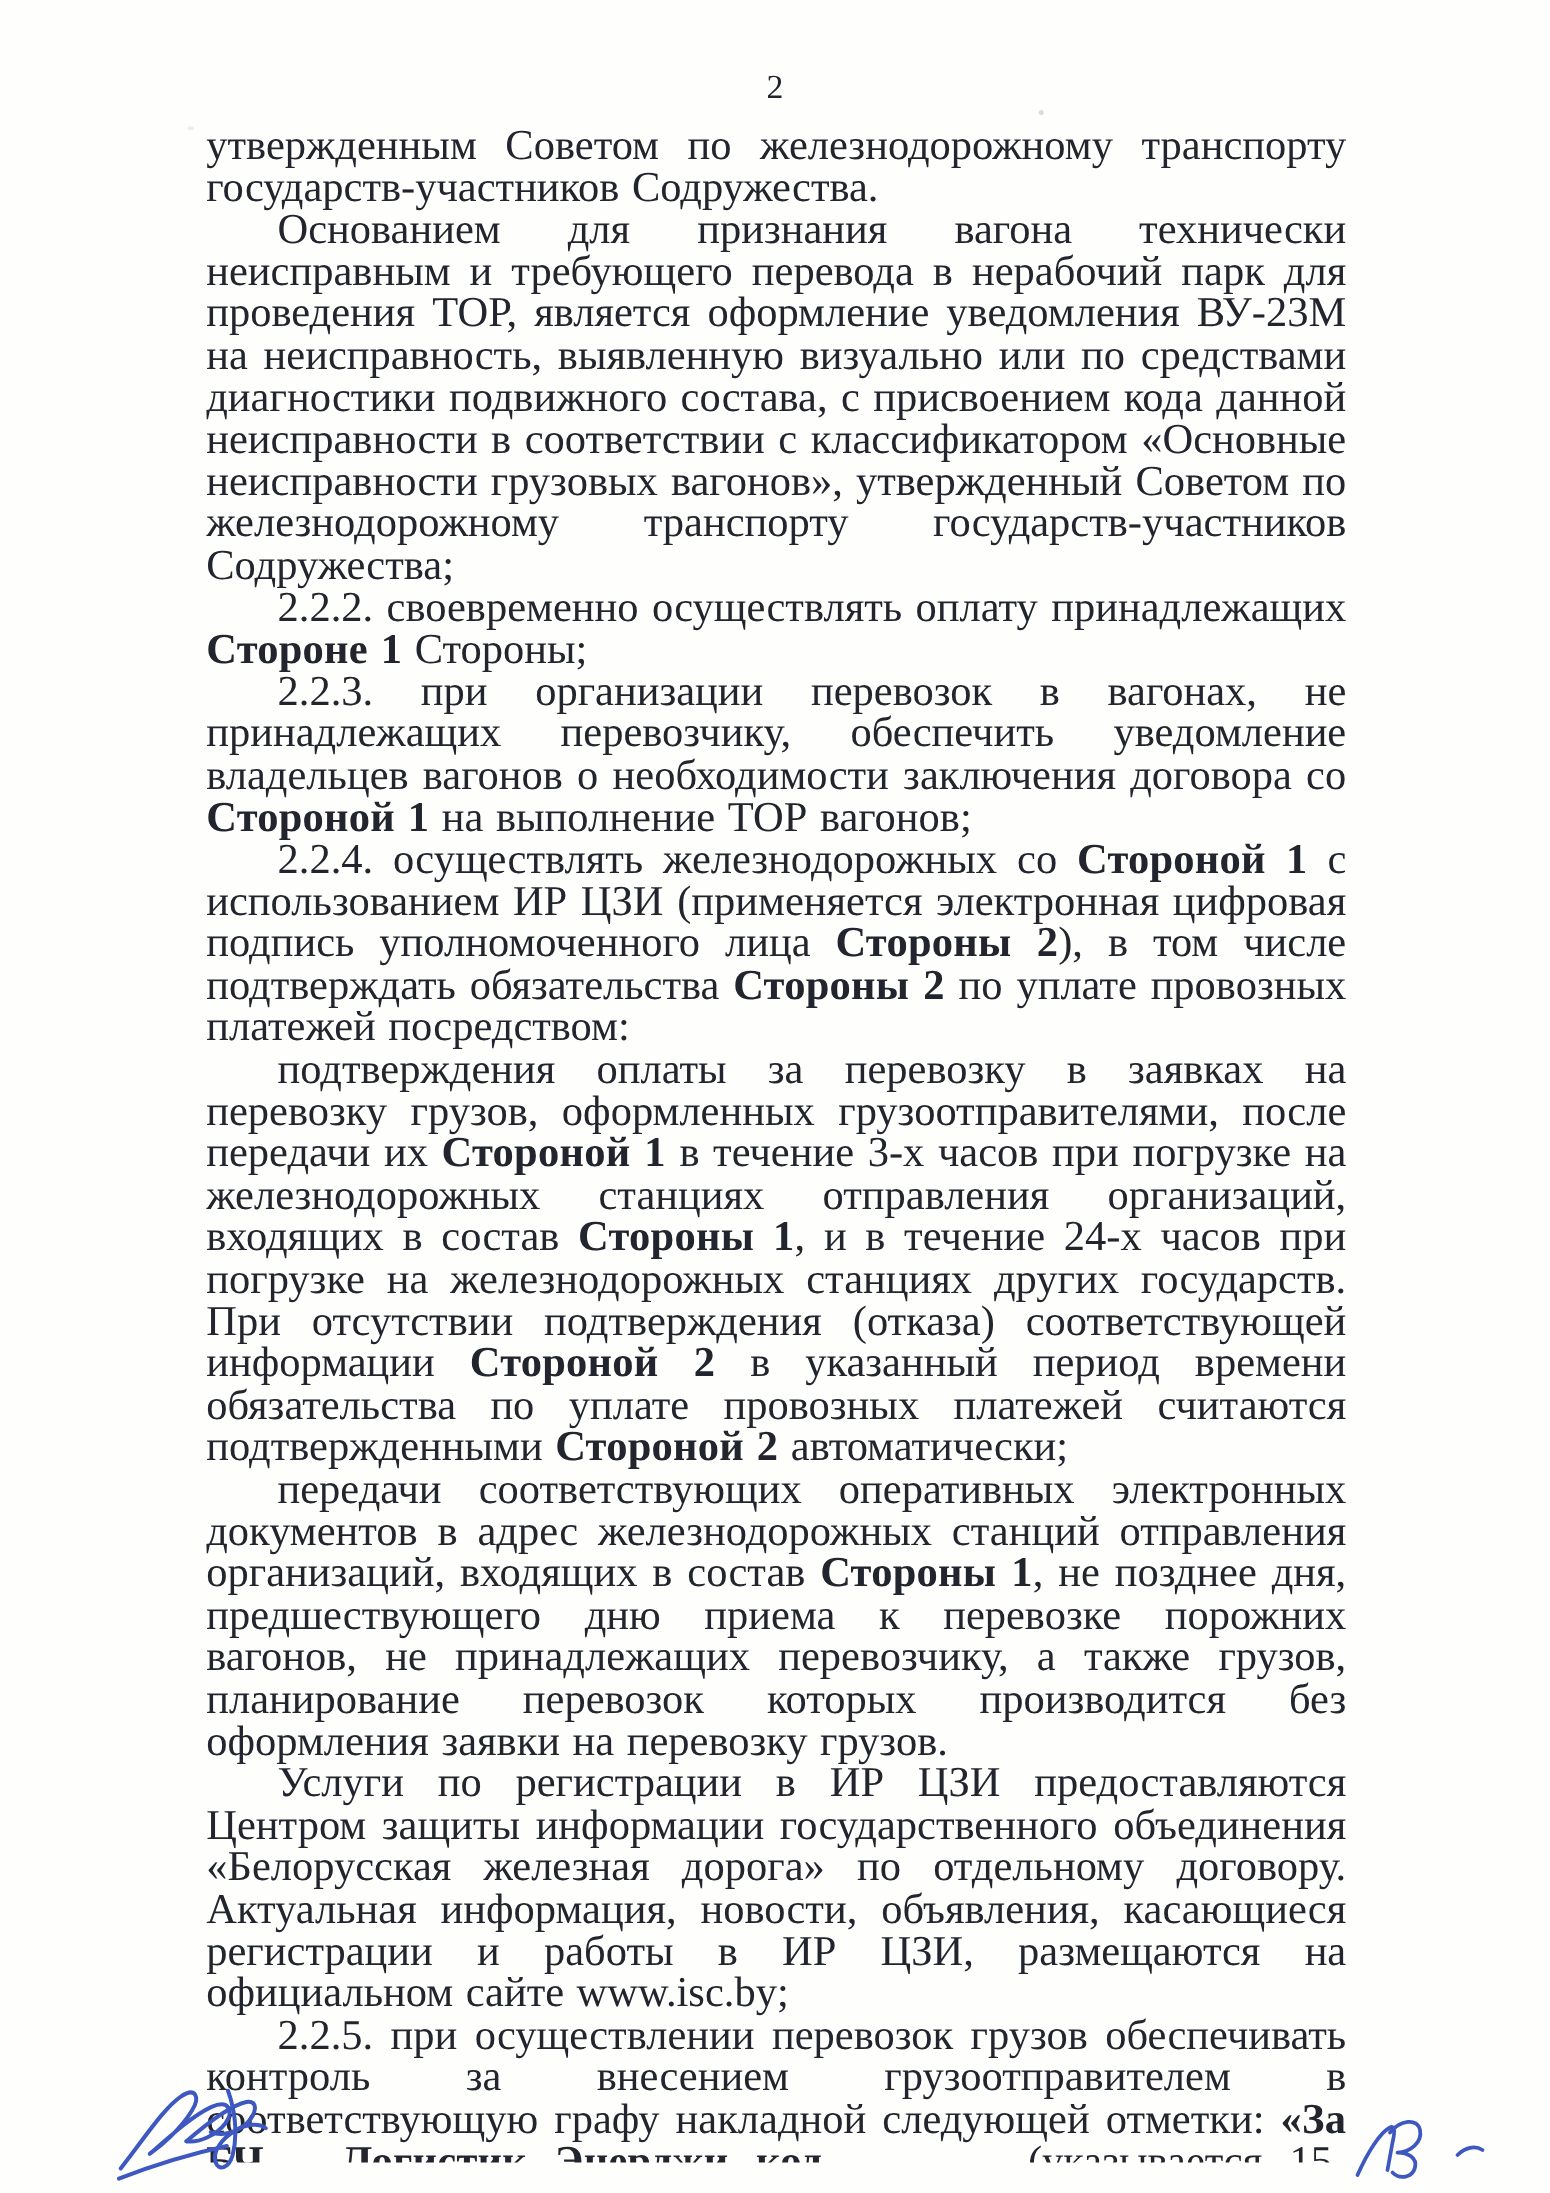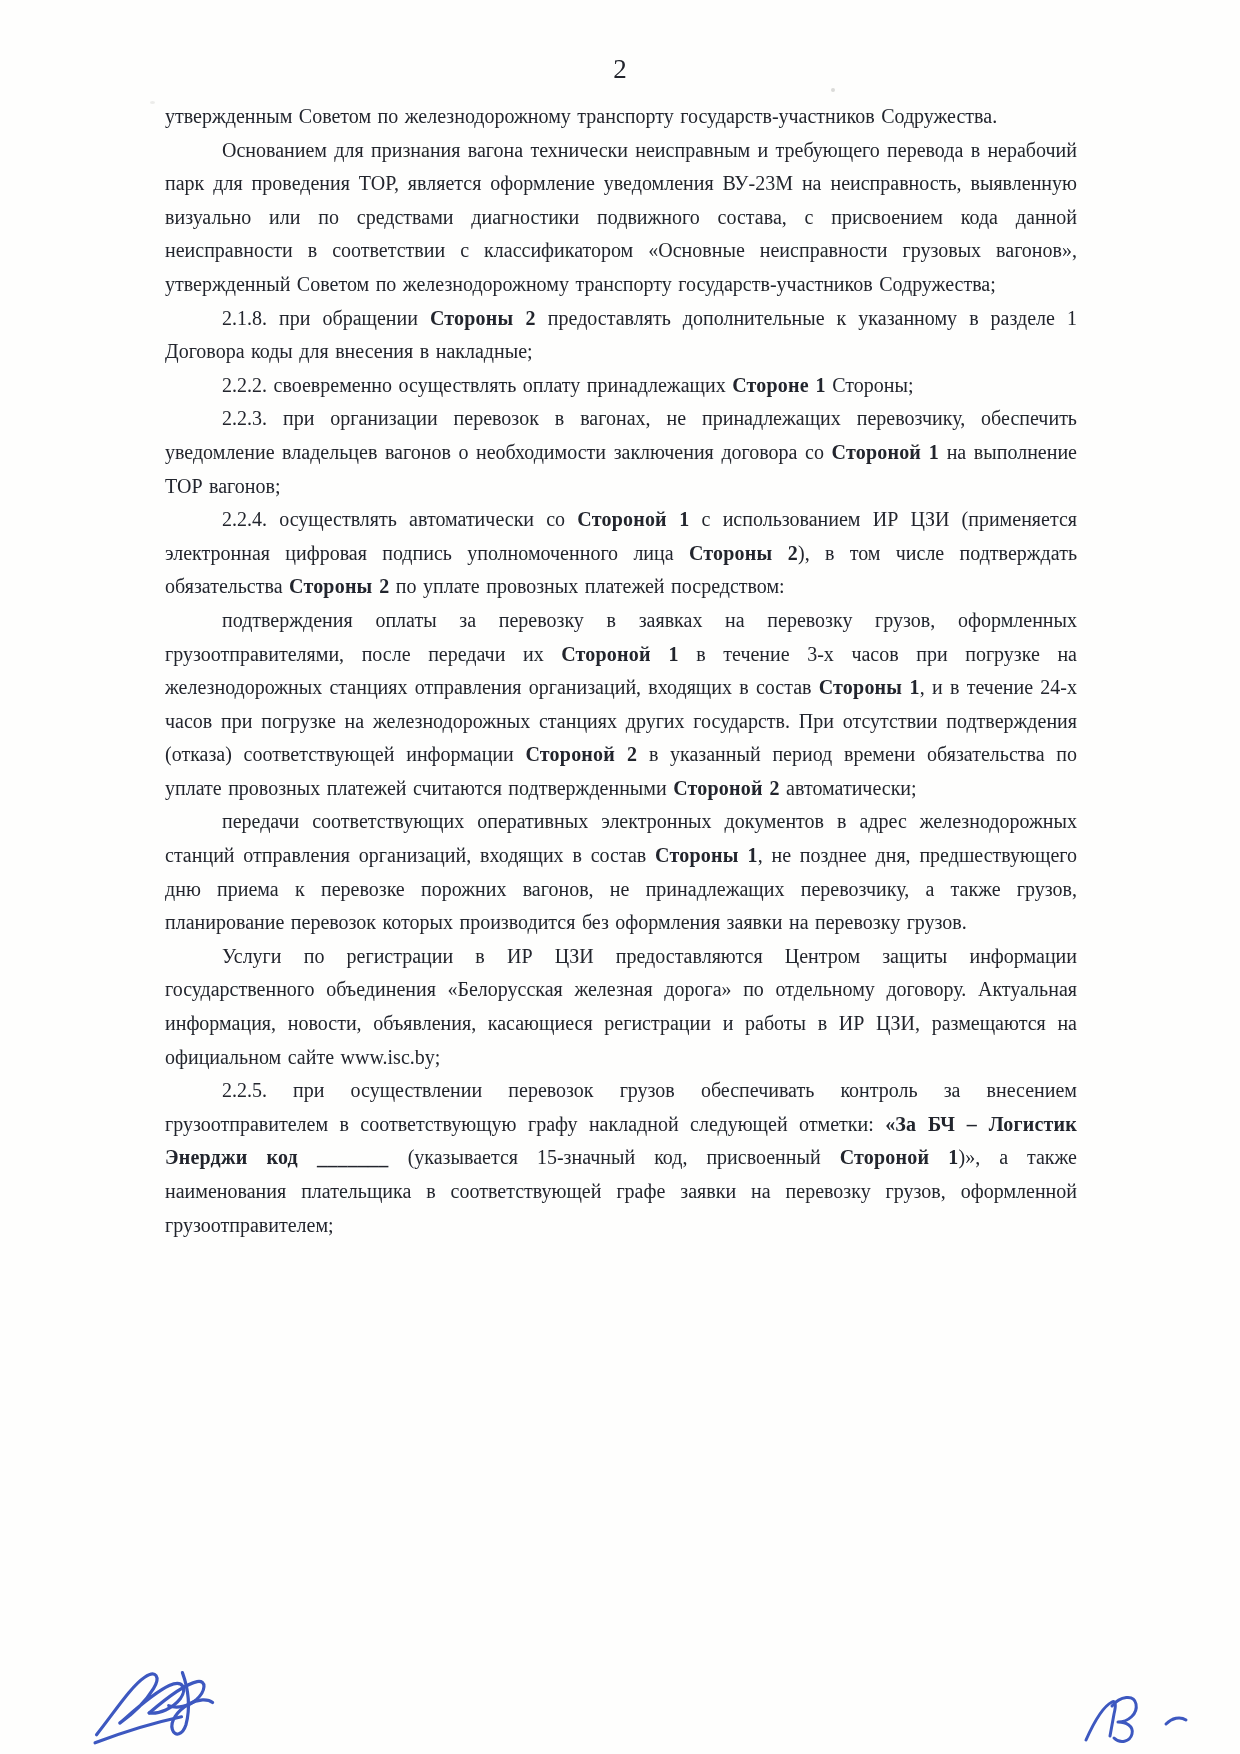--- a/index.html
+++ b/index.html
@@ -23,21 +23,21 @@
     inset: 0;
   }
   .page-number {
     margin-top: 52px;
     text-align: center;
     font-size: 27px;
     line-height: 34px;
   }
   .body-text {
     margin: 14px 163px 0 165px;
-    font-size: 20px;
+    font-size: 34px;
     line-height: 33.6px;
     text-align: justify;
     text-align-last: left;
     max-height: 1630px;
     overflow: hidden;
     word-spacing: 1.5px;
   }
   p.para {
     margin: 0;
     padding: 0;
@@ -72,24 +72,23 @@
 </head>
 <body>
 
 <div class="page">
 
   <div class="page-number">2</div>
 
   <div class="body-text" id="doc-body">
       <p class="para no-indent"><span>утвержденным Советом по железнодорожному транспорту государств-участников Содружества.</span></p>
       <p class="para"><span>Основанием для признания вагона технически неисправным и требующего перевода в нерабочий парк для проведения ТОР, является оформление уведомления ВУ-23М на неисправность, выявленную визуально или по средствами диагностики подвижного состава, с присвоением кода данной неисправности в соответствии с классификатором «Основные неисправности грузовых вагонов», утвержденный Советом по железнодорожному транспорту государств-участников Содружества;</span></p>
-      <p class="para"><span>2.1.8. при обращении </span><b>Стороны&nbsp;2</b><span> предоставлять дополнительные к указанному в разделе 1 Договора коды для внесения в накладные;</span></p>
       <p class="para"><span>2.2.2. своевременно осуществлять оплату принадлежащих </span><b>Стороне&nbsp;1</b><span> Стороны;</span></p>
       <p class="para"><span>2.2.3. при организации перевозок в вагонах, не принадлежащих перевозчику, обеспечить уведомление владельцев вагонов о необходимости заключения договора со </span><b>Стороной&nbsp;1</b><span> на выполнение ТОР вагонов;</span></p>
-      <p class="para"><span>2.2.4. осуществлять автоматически со </span><b>Стороной&nbsp;1</b><span> с использованием ИР ЦЗИ (применяется электронная цифровая подпись уполномоченного лица </span><b>Стороны&nbsp;2</b><span>), в том числе подтверждать обязательства </span><b>Стороны&nbsp;2</b><span> по уплате провозных платежей посредством:</span></p>
+      <p class="para"><span>2.2.4. осуществлять железнодорожных со </span><b>Стороной&nbsp;1</b><span> с использованием ИР ЦЗИ (применяется электронная цифровая подпись уполномоченного лица </span><b>Стороны&nbsp;2</b><span>), в том числе подтверждать обязательства </span><b>Стороны&nbsp;2</b><span> по уплате провозных платежей посредством:</span></p>
       <p class="para"><span>подтверждения оплаты за перевозку в заявках на перевозку грузов, оформленных грузоотправителями, после передачи их </span><b>Стороной&nbsp;1</b><span> в течение 3-х часов при погрузке на железнодорожных станциях отправления организаций, входящих в состав </span><b>Стороны&nbsp;1</b><span>, и в течение 24-х часов при погрузке на железнодорожных станциях других государств. При отсутствии подтверждения (отказа) соответствующей информации </span><b>Стороной&nbsp;2</b><span> в указанный период времени обязательства по уплате провозных платежей считаются подтвержденными </span><b>Стороной&nbsp;2</b><span> автоматически;</span></p>
       <p class="para"><span>передачи соответствующих оперативных электронных документов в адрес железнодорожных станций отправления организаций, входящих в состав </span><b>Стороны&nbsp;1</b><span>, не позднее дня, предшествующего дню приема к перевозке порожних вагонов, не принадлежащих перевозчику, а также грузов, планирование перевозок которых производится без оформления заявки на перевозку грузов.</span></p>
       <p class="para"><span>Услуги по регистрации в ИР ЦЗИ предоставляются Центром защиты информации государственного объединения «Белорусская железная дорога» по отдельному договору. Актуальная информация, новости, объявления, касающиеся регистрации и работы в ИР ЦЗИ, размещаются на официальном сайте www.isc.by;</span></p>
       <p class="para"><span>2.2.5. при осуществлении перевозок грузов обеспечивать контроль за внесением грузоотправителем в соответствующую графу накладной следующей отметки: </span><b>«За БЧ – Логистик Энерджи код _______ </b><span>(указывается 15-значный код, присвоенный </span><b>Стороной&nbsp;1</b><span>)», а также наименования плательщика в соответствующей графе заявки на перевозку грузов, оформленной грузоотправителем;</span></p>
     </div>
 
   <div class="scan-speck speck-1"></div>
   <div class="scan-speck speck-2"></div>
 
   <svg class="sig-left" viewBox="0 0 150 100">

